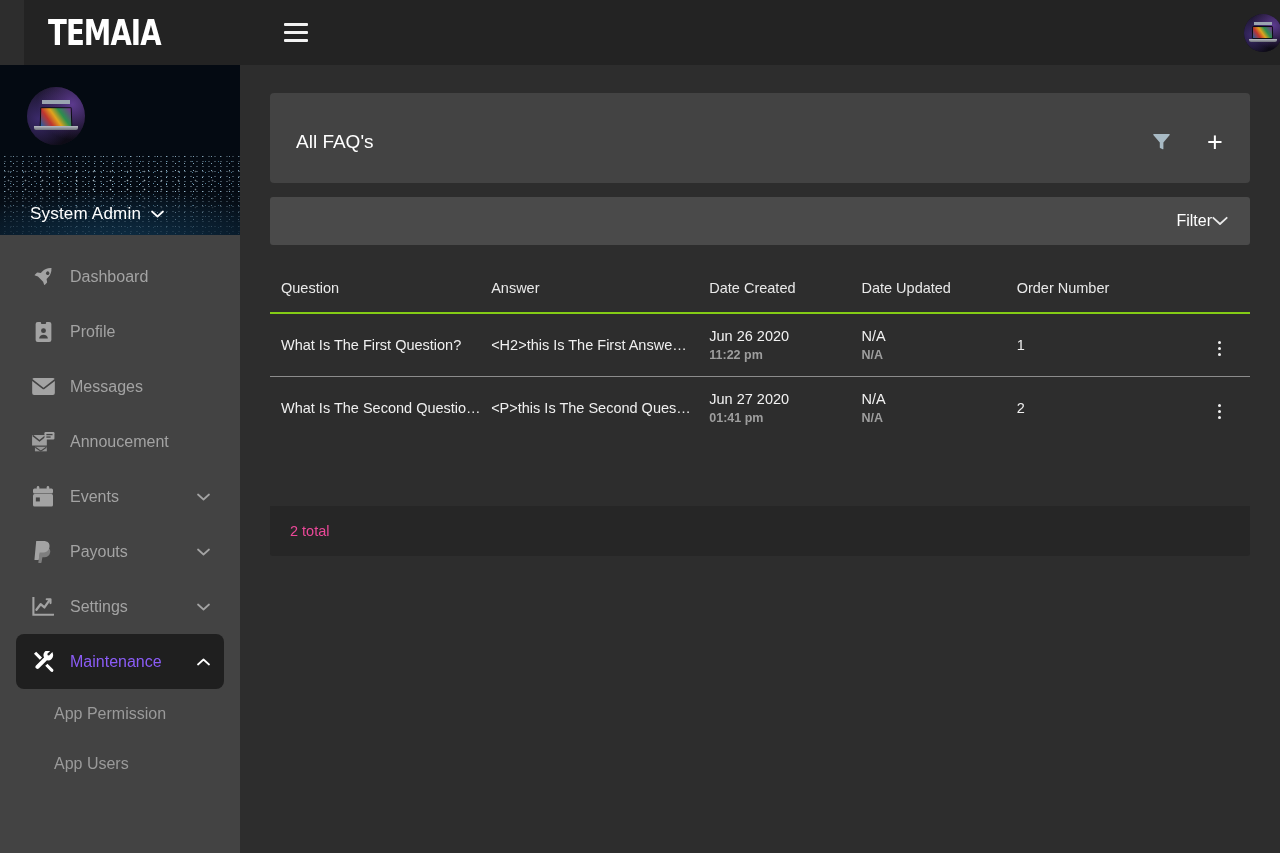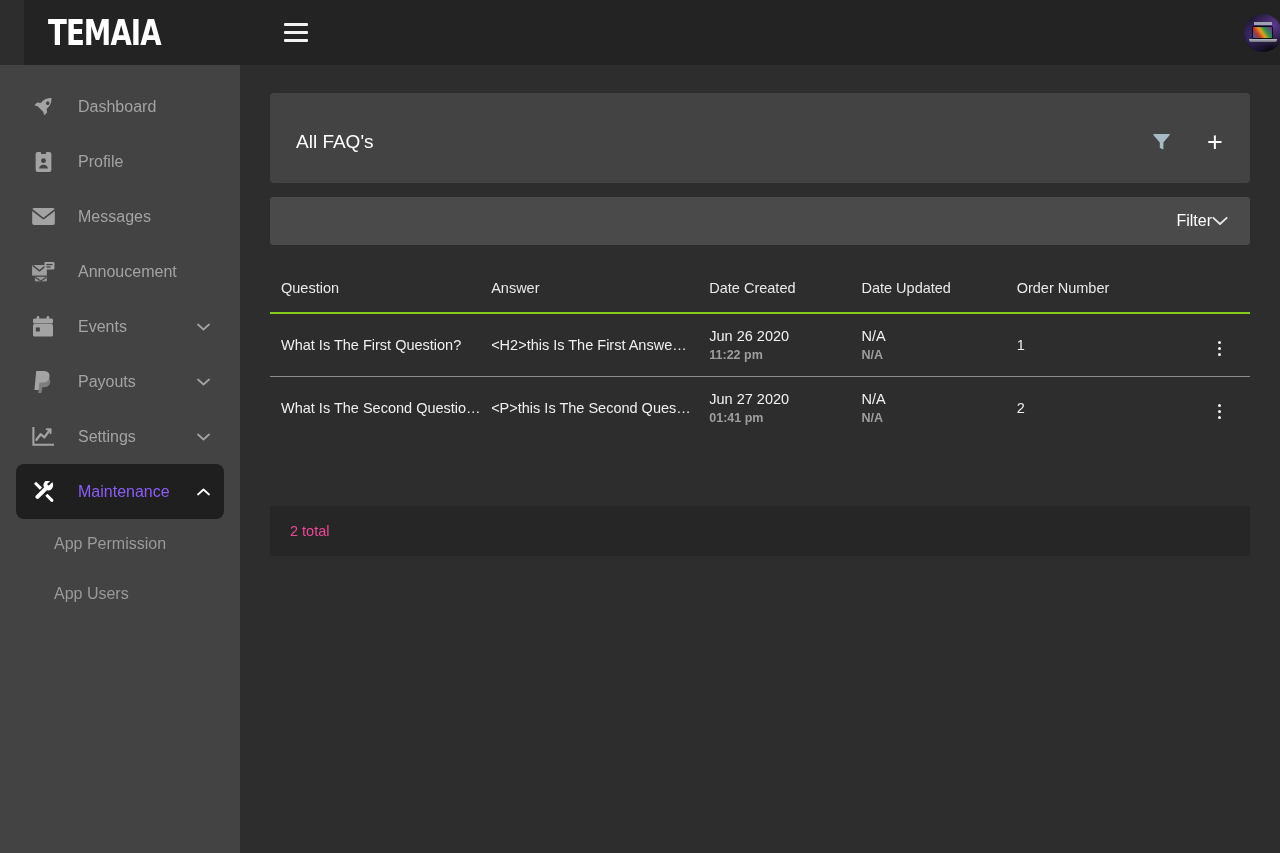--- a/index.html
+++ b/index.html
@@ -151,21 +151,20 @@
   .nav-item {
     display: flex; align-items: center;
     height: 55px;
     margin: 0 16px;
     padding-left: 14px;
     border-radius: 8px;
     color: #a3a3a3;
     font-size: 16px;
     cursor: pointer;
     position: relative;
-    gap: 8px;
   }
   .nav-item.active {
     background: #1f1f1f;
     color: #8b5cf6;
   }
   .nav-icon {
     width: 26px; height: 22px;
     margin-right: 14px;
     display: flex; align-items: center; justify-content: center;
     flex: 0 0 26px;
@@ -294,20 +293,40 @@
       <div class="av-bg"></div>
       <div class="av-dots"></div>
       <div class="av-screen"></div>
       <div class="av-base"></div>
     </div>
   </div>
 </div>
 
 <div class="sidebar">
 
+  <div class="profile-banner">
+    <div class="particles"></div>
+    <div class="particles2"></div>
+    <div class="side-avatar">
+      <div class="av-art">
+        <div class="av-bg"></div>
+        <div class="av-dots"></div>
+        <div class="av-screen"></div>
+        <div class="av-base"></div>
+      </div>
+    </div>
+    <div class="profile-name-row">
+      <span class="profile-name">System Admin</span>
+      <span class="chev-small">
+        <svg width="13" height="8" viewBox="0 0 13 8">
+            <path d="M1 1.5 L6.5 6.5 L12 1.5" stroke="#ffffff" stroke-width="1.7" fill="none" stroke-linecap="round" stroke-linejoin="round"></path>
+          </svg>
+      </span>
+    </div>
+  </div>
 
   <div class="nav">
 
     <div class="nav-item">
       <span class="nav-icon">
         <svg width="21" height="21" viewBox="0 0 24 24" fill="#a3a3a3">
           <path d="M21.5 2.5c-4.4-.5-8.2 1.1-11 3.9l-1.6 1.6-3.6-.6a1 1 0 0 0-.9.3L2.1 9.9a.6.6 0 0 0 .25 1l3.3 1.1 5.9 5.9 1.1 3.3a.6.6 0 0 0 1 .25l2.2-2.2a1 1 0 0 0 .27-.9l-.6-3.6 1.6-1.6c2.8-2.8 4.4-6.6 3.9-11a.55.55 0 0 0-.5-.5zM15.6 9.9a2 2 0 1 1 2.8-2.8 2 2 0 0 1-2.8 2.8z"></path>
         </svg>
       </span>
       <span class="nav-label">Dashboard</span>

